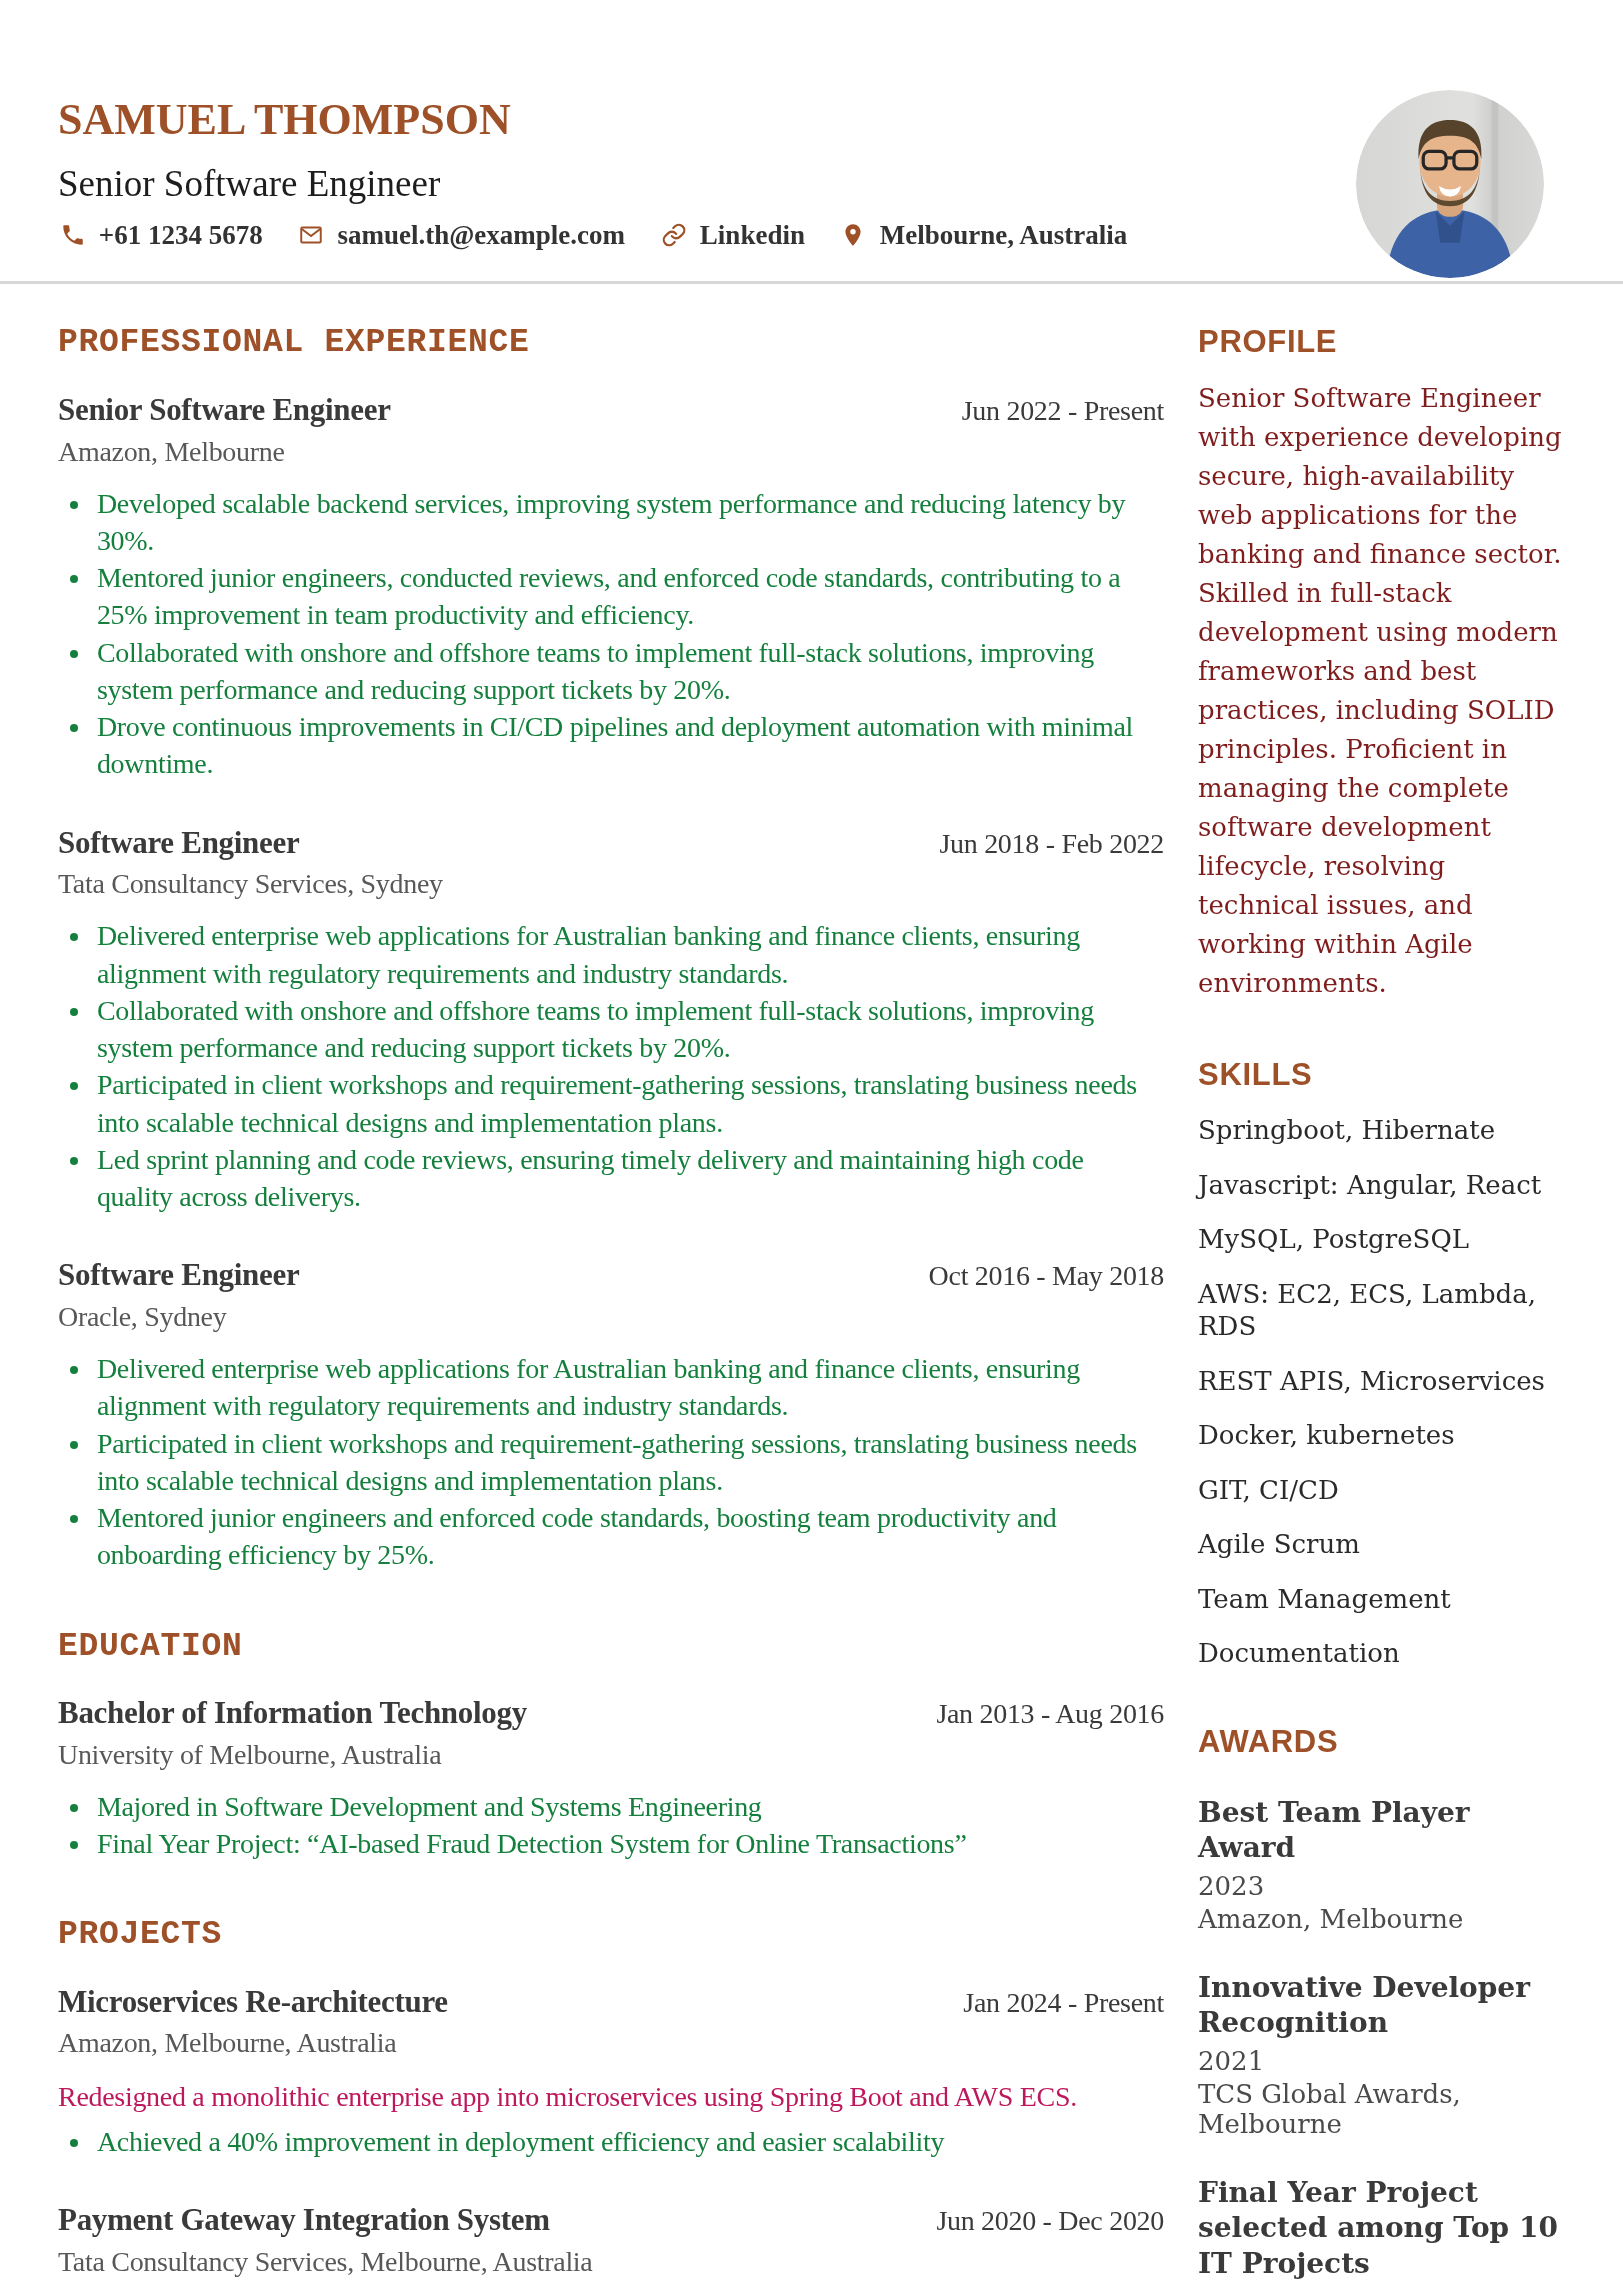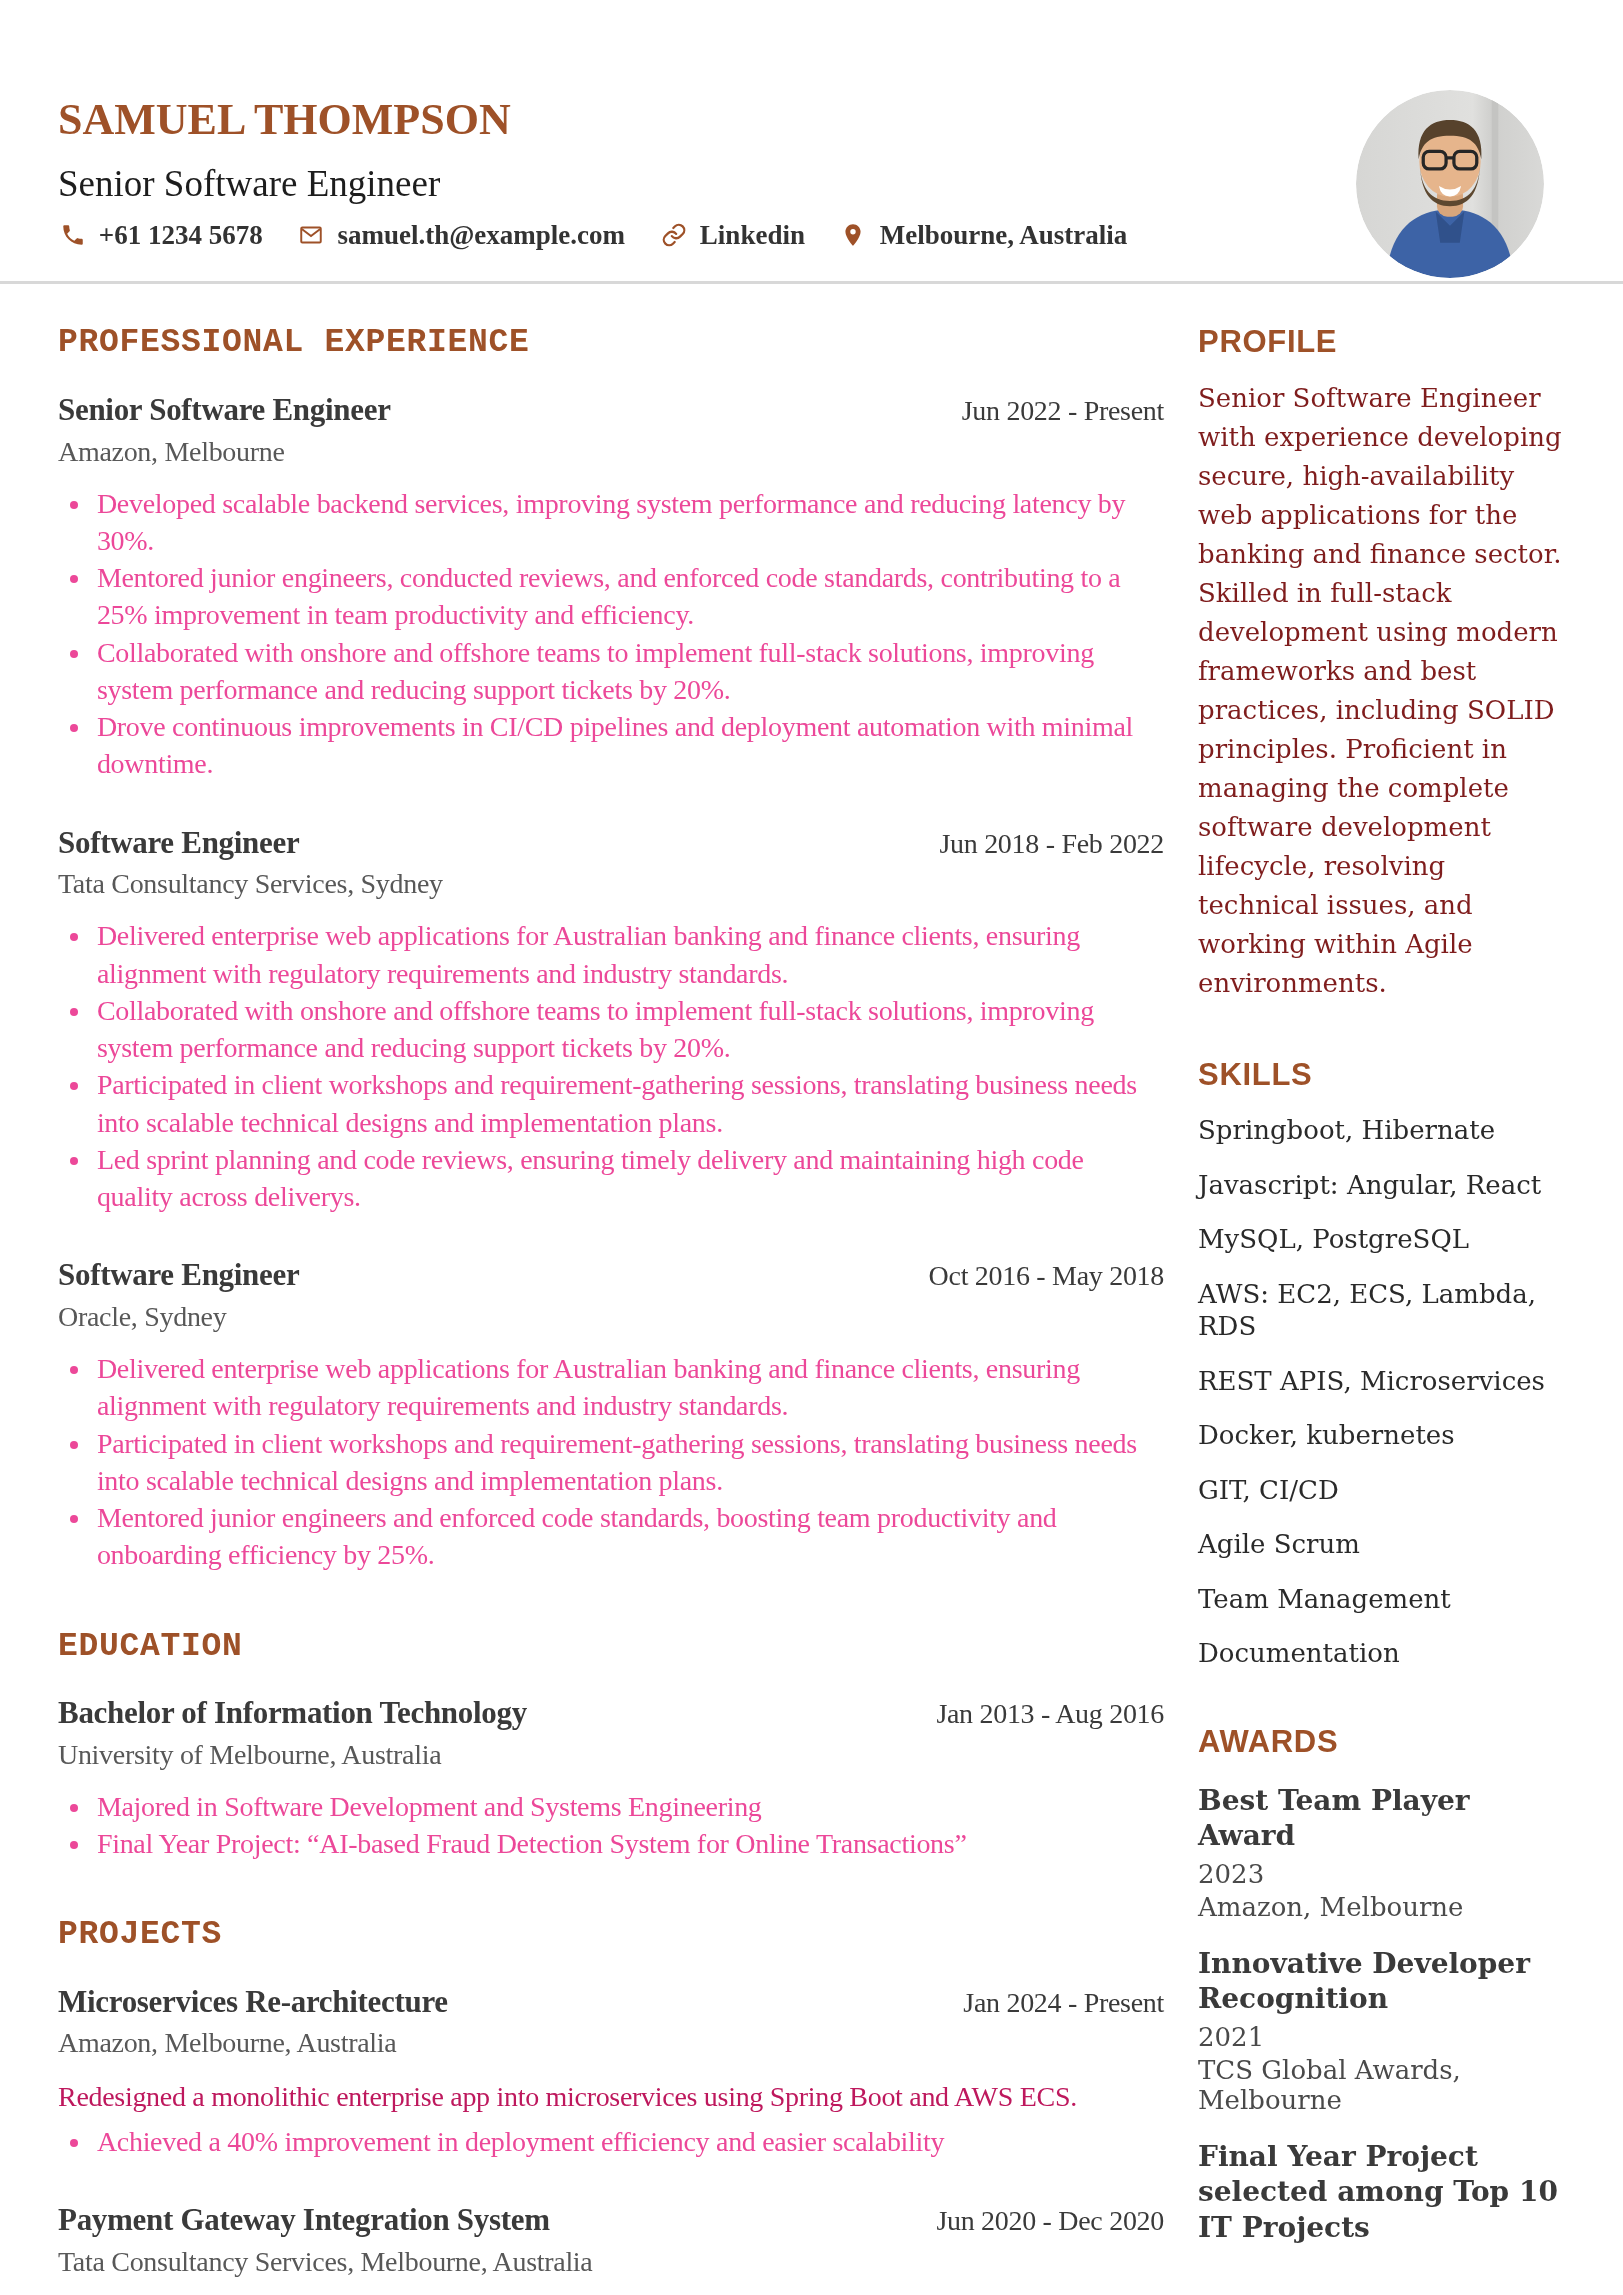--- a/index.html
+++ b/index.html
@@ -41,30 +41,30 @@
   .section-block { margin-top:0; }
   .section-block + .section-block { margin-top:55px; }
 
   
   .entry { margin-top:30px; }
   .entry + .entry { margin-top:42px; }
   .entry-head { display:flex; justify-content:space-between; align-items:baseline; }
   .entry-title { font-size:31px; font-weight:bold; color:#3a3a3a; }
   .entry-date  { font-size:28px; color:#3a3a3a; font-weight:normal; }
   .entry-company { font-size:28px; color:#585858; margin-top:7.9px; }
-  ul.bullets { margin-top:17px; padding-left:35px; font-size:28px; line-height:1.33; color:#ec4899; list-style:disc; }
+  ul.bullets { margin-top:17px; padding-left:35px; font-size:28px; line-height:1.33; color:#15803d; list-style:disc; }
   ul.bullets li { padding-left:3.9px; }
   .project-desc { font-size:28px; line-height:1.38; color:#be185d; margin-top:18.3px; }
   .project-entry ul.bullets { margin-top:6.5px; }
 
   
   .profile-text { font-size:26px; line-height:1.5; color:#7f1d1d; margin-top:19.6px; }
   .skills-list { margin-top:9.2px; }
   .skill-item { font-size:26px; color:#2a2a2a; margin-top:22px; line-height:1.25; }
-  .award { margin-top:24px; }
+  .award { margin-top:36px; }
   .award-title { font-size:28px; font-weight:bold; color:#3a3a3a; line-height:1.27; }
   .award-year { font-size:26px; color:#4a4a4a; margin-top:5.2px; }
   .award-org  { font-size:26px; color:#4a4a4a; margin-top:2.6px; }
 </style>
 </head>
 <body>
 
 <div class="page">
 
   <div class="header">

